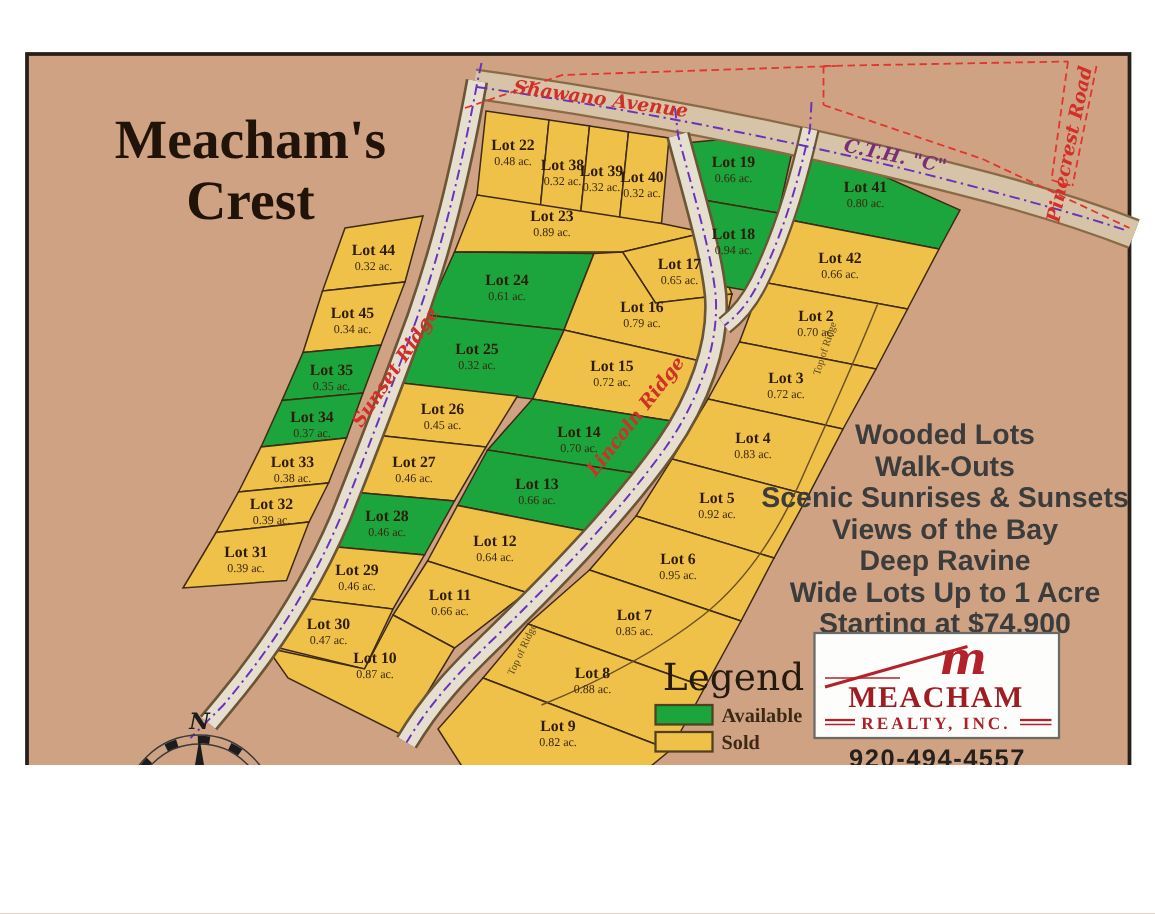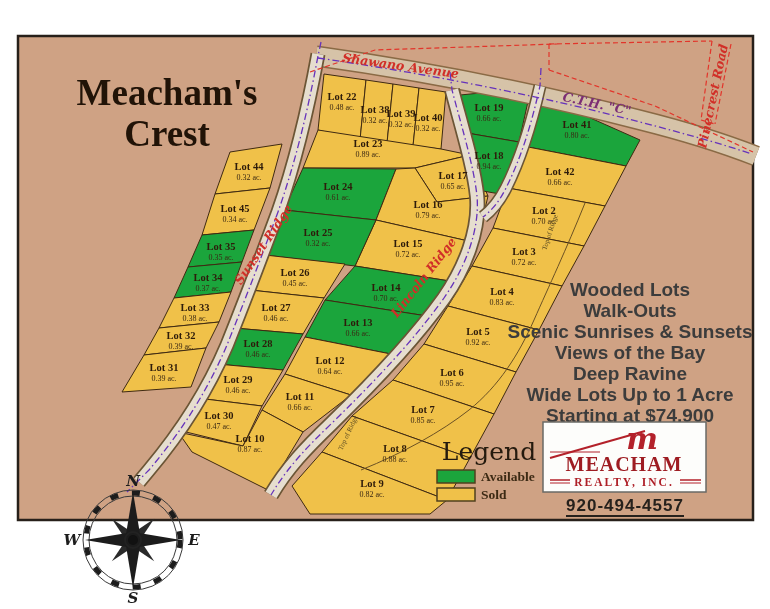--- a/index.html
+++ b/index.html
@@ -1,16 +1,16 @@
 <!DOCTYPE html>
 <html><head>
 <meta charset="utf-8">
 <style>
   html,body{margin:0;padding:0;background:#ffffff;}
-  #stage{position:relative;width:770px;height:609px;background:#ffffff;overflow:hidden;
+  #stage{position:relative;width:770px;height:510px;background:#ffffff;overflow:hidden;
          font-family:"Liberation Serif",serif;}
   svg{display:block;}
   .lot{stroke:#3f2a12;stroke-width:1;}
   .ln{font-family:"Liberation Serif",serif;font-weight:bold;font-size:10.5px;fill:#2e1c0b;text-anchor:middle;}
   .la{font-family:"Liberation Serif",serif;font-size:8px;fill:#3a2813;text-anchor:middle;}
   .roadlbl{font-family:"DejaVu Serif",serif;font-style:italic;font-weight:bold;font-size:12.5px;fill:#d12f28;text-anchor:middle;}
   .cthlbl{fill:#7c2e74;}
   .ridgelbl{font-family:"Liberation Serif",serif;font-size:7px;fill:#5a4a22;text-anchor:middle;}
   .title{font-family:"Liberation Serif",serif;font-weight:bold;font-size:37px;fill:#211307;text-anchor:middle;}
   .mkt{font-family:"Liberation Sans",sans-serif;font-weight:600;font-size:19px;fill:#3c3c3c;text-anchor:middle;}

